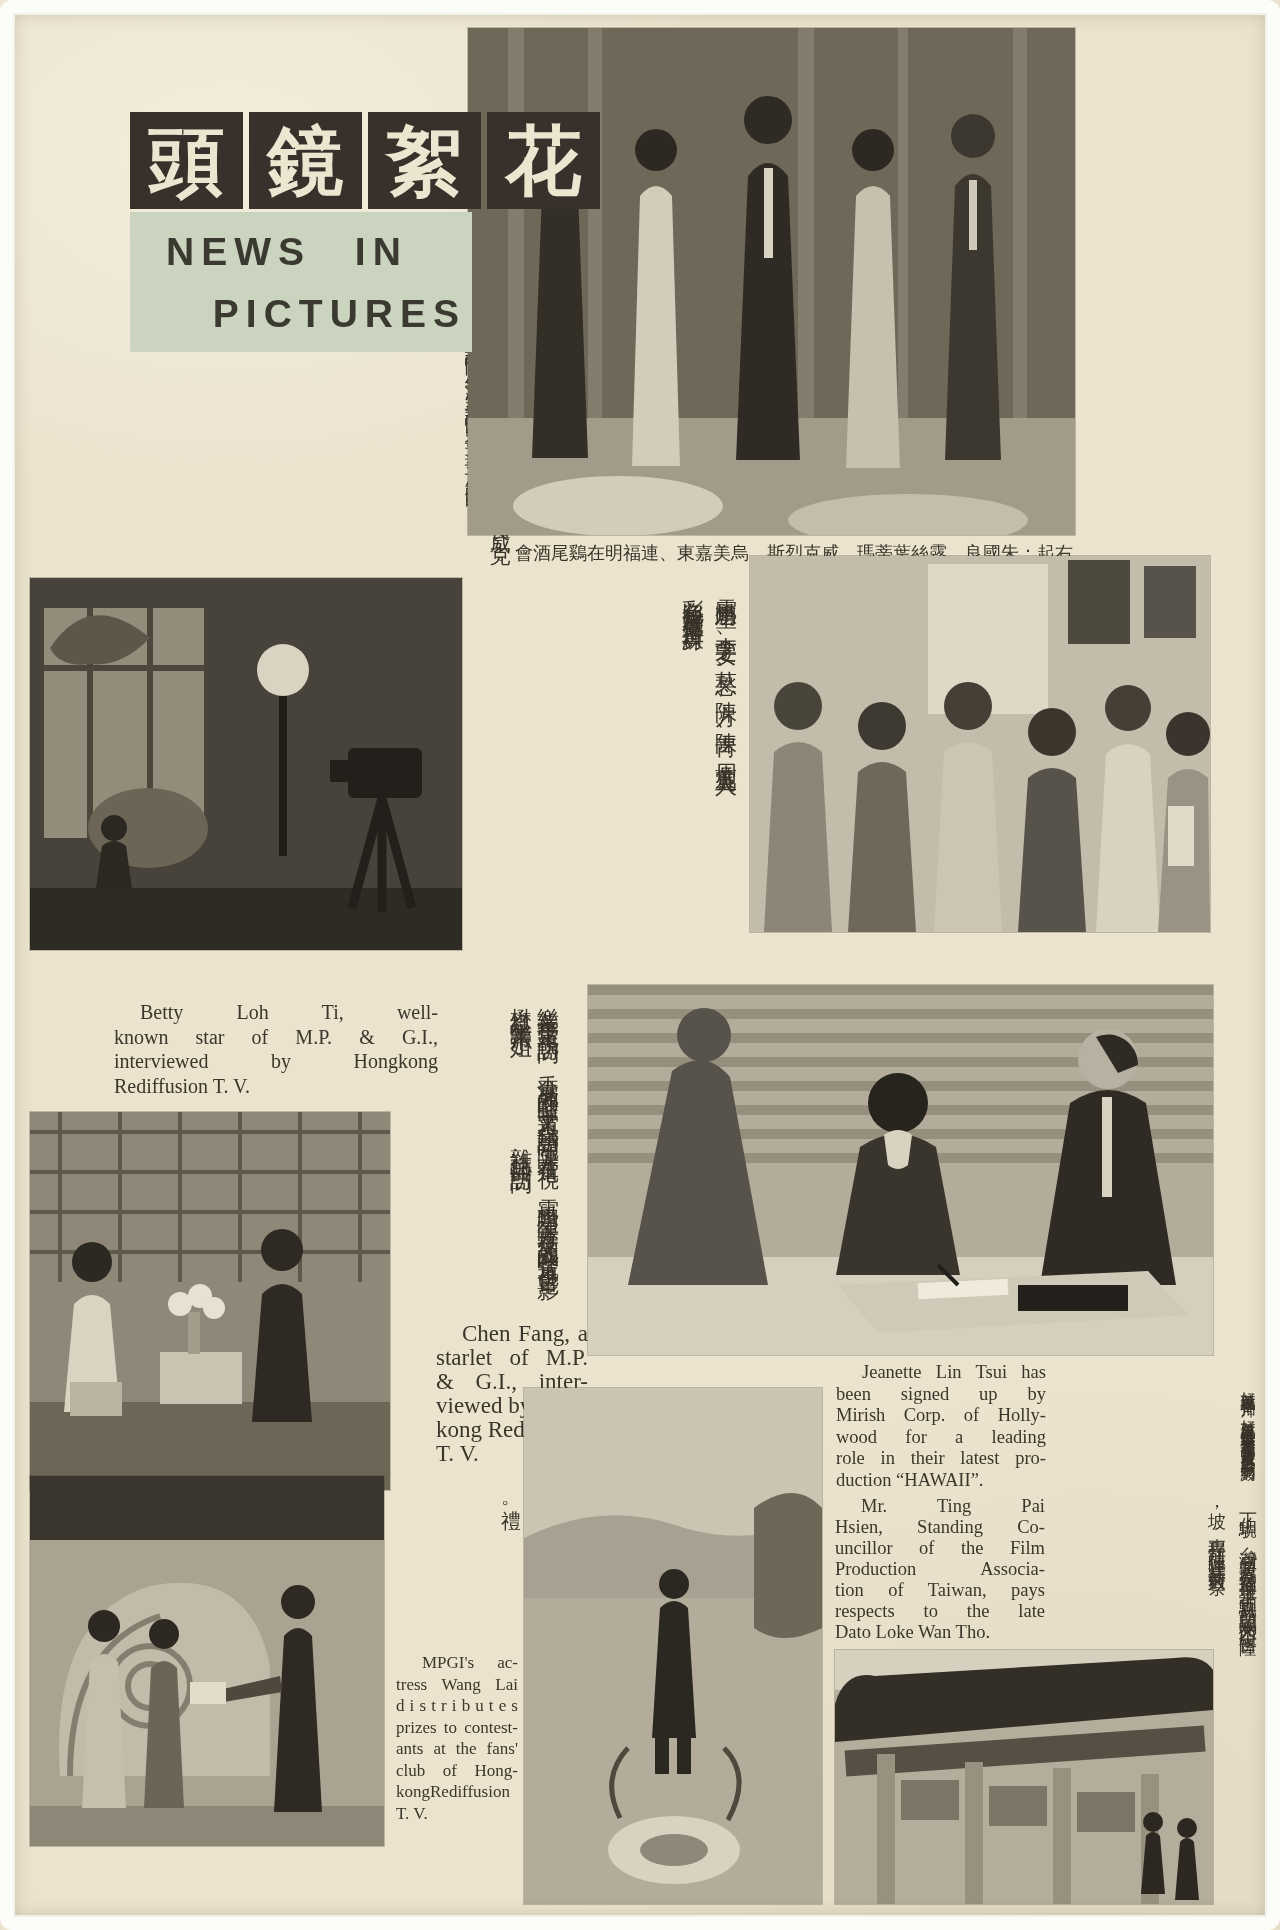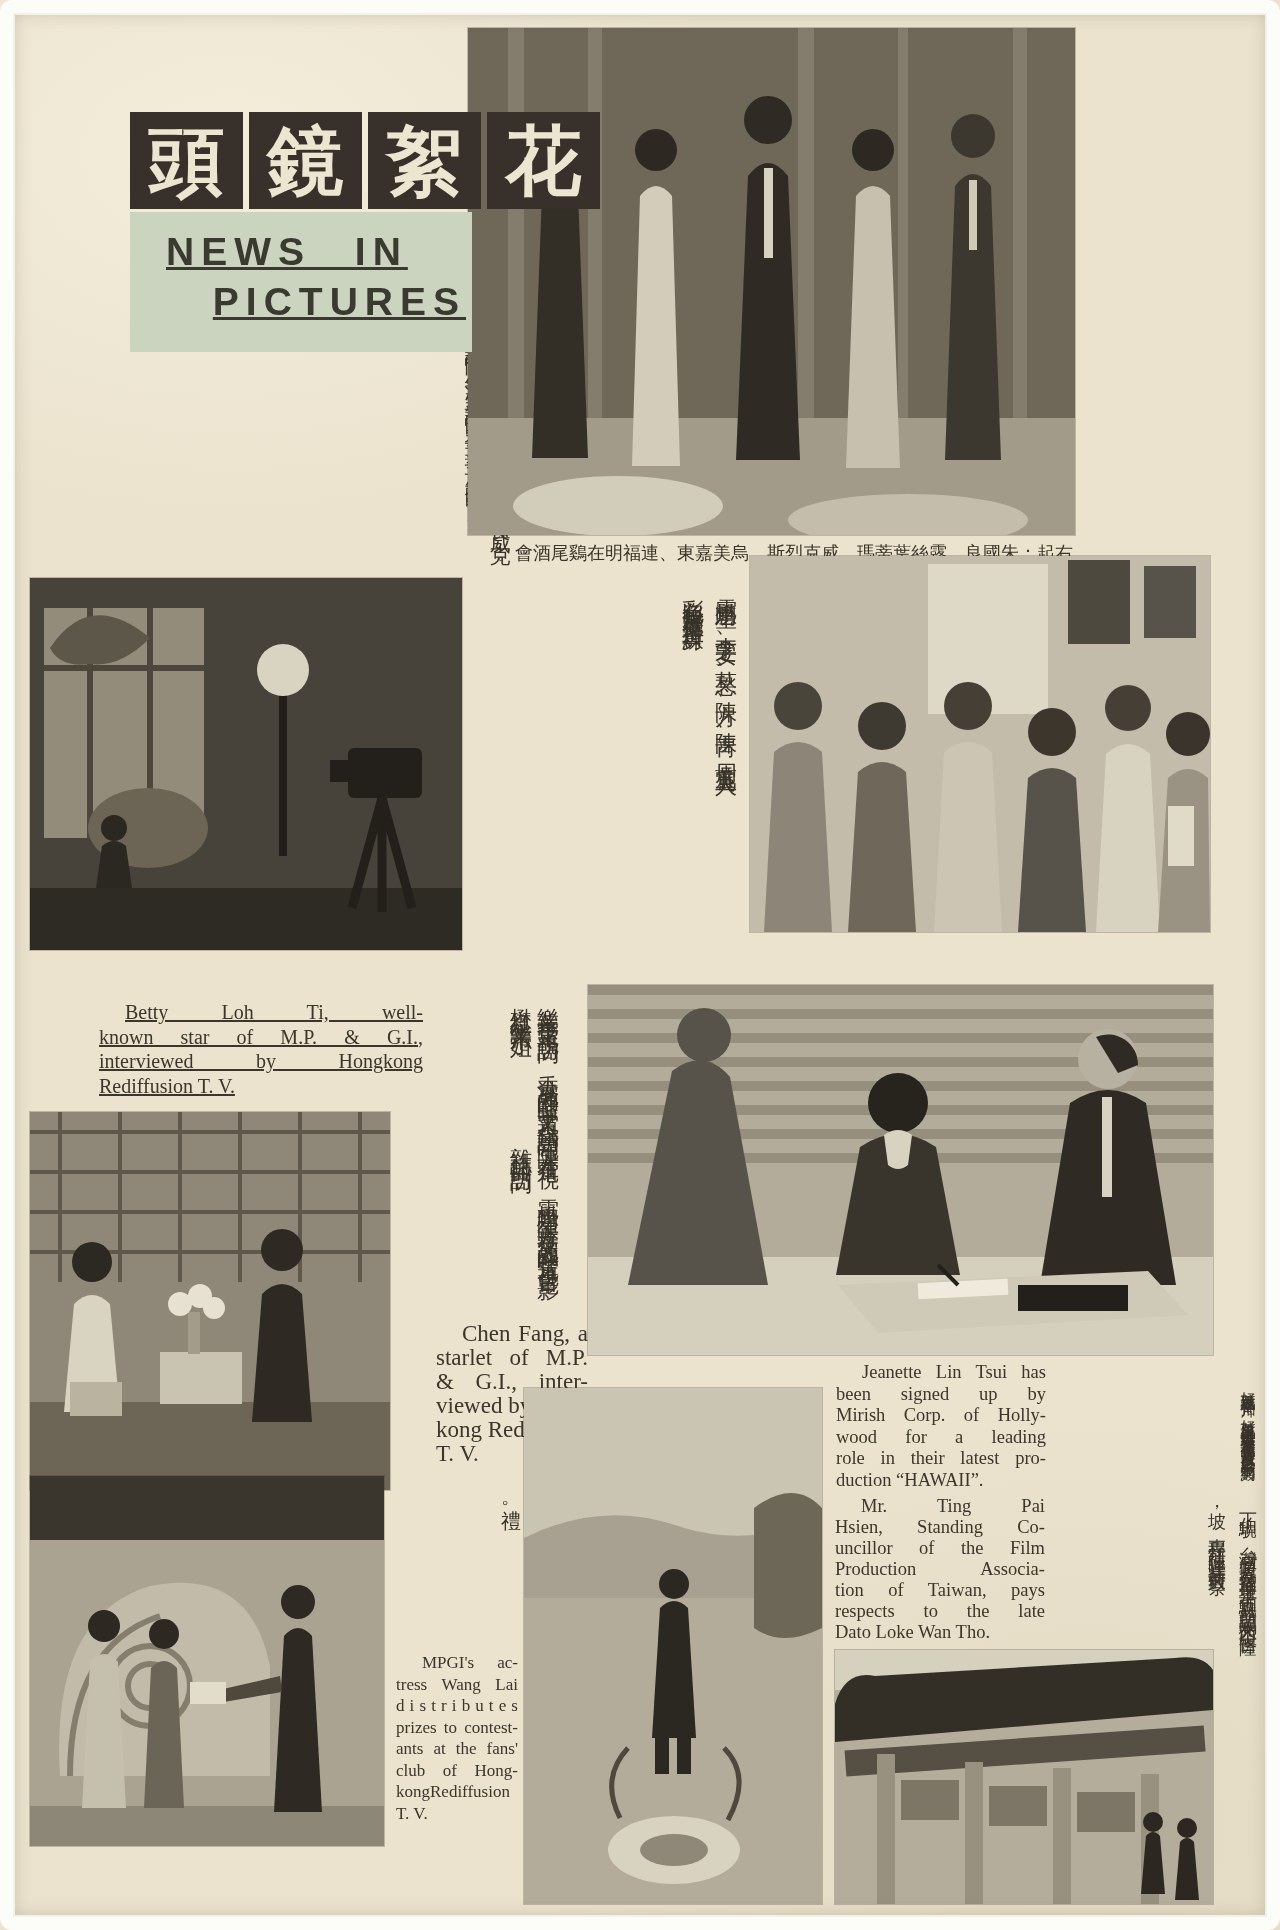--- a/index.html
+++ b/index.html
@@ -11,21 +11,21 @@
       #ebe3ce;}
   #frame{position:absolute;inset:0;border:13px solid #fcfcf8;border-radius:12px;
       pointer-events:none;z-index:60;
       box-shadow:0 0 0 2px #f3f2ea inset, 0 0 18px rgba(90,80,60,.25) inset;}
   .abs{position:absolute;}
   
   .msq{width:113px;height:97px;background:#38302a;color:#ece5d0;text-align:center;
        line-height:99px;font-size:76px;font-weight:bold;z-index:8;}
   #band{left:130px;top:212px;width:342px;height:140px;background:#cbd4bf;z-index:2;}
   .bandline{position:absolute;font-family:"Liberation Sans","DejaVu Sans",sans-serif;
-       font-weight:600;color:#3a3a31;font-size:39px;letter-spacing:7px;text-decoration:underline;}
+       font-weight:600;color:#3a3a31;font-size:39px;letter-spacing:7px;}
   
   .en{font-size:20px;line-height:23px;color:#3b362b;}
   .eline{text-align:justify;text-align-last:justify;white-space:nowrap;overflow:hidden;}
   .eline.last{text-align-last:left;}
   .eline.first{text-indent:26px;}
   
   .vzh{writing-mode:vertical-rl;color:#383329;
        font-family:"Liberation Serif","DejaVu Serif",serif;}
   
   .cap{color:#383329;white-space:nowrap;}
@@ -39,21 +39,21 @@
 
 <div id="paper">
 
   <div class="abs msq" style="left:130px;top:112px;"><span>頭</span></div>
   <div class="abs msq" style="left:249px;top:112px;"><span>鏡</span></div>
   <div class="abs msq" style="left:368px;top:112px;"><span>絮</span></div>
   <div class="abs msq" style="left:487px;top:112px;"><span>花</span></div>
 
   <div class="abs" id="band">
     <div class="bandline" style="left:36px;top:18px;word-spacing:26px;">NEWS IN</div>
-    <div class="bandline" style="right:6px;top:68px;">PICTURES</div>
+    <div class="bandline" style="right:6px;top:80px;">PICTURES</div>
   </div>
 
 
   <div class="abs vzh" style="left:386px;top:303px;width:126px;height:238px;font-size:21px;letter-spacing:12px;line-height:25px;">蘭克首長訪星：蘭克公司戲院部首長威克烈斯訪問星洲拜訪國泰董事長朱國良。</div>
 
   <div class="photo" style="left:468px;top:28px;width:607px;height:507px;">
     <svg viewBox="0 0 607 507" preserveAspectRatio="none">
       <rect x="0" y="0" width="607" height="507" fill="#7c7567"></rect>
       <rect x="0" y="0" width="607" height="390" fill="#6f6859"></rect>
       <g fill="#847c6d">
@@ -150,21 +150,21 @@
           <path d="M346 376 L356 198 Q378 178 400 198 L410 376 Z" fill="#d8d2c0"></path>
         </g>
       <g fill="#3a342c">
           <circle cx="438" cy="178" r="22"></circle>
           <path d="M408 376 L418 222 Q438 204 458 222 L460 376 Z" fill="#9a9384"></path>
         </g>
       <rect x="418" y="250" width="26" height="60" fill="#e0dac8"></rect>
     </svg>
   </div>
 
-  <div class="abs en" style="left:99px;top:1000px;width:324px;line-height:24.5px;text-decoration:underline;">
+  <div class="abs en" style="left:114px;top:1000px;width:324px;line-height:24.5px;">
       <div class="eline first">Betty Loh Ti, well-</div>
       <div class="eline">known star of M.P. &amp; G.I.,</div>
       <div class="eline">interviewed by Hongkong</div>
       <div class="eline last">Rediffusion T. V.</div>
     </div>
 
   <div class="abs vzh" style="left:398px;top:990px;width:164px;height:140px;font-size:22px;letter-spacing:5px;line-height:27px;">樂蒂接受電視訪問：香港麗的呼聲中文電視台訪問電懋紅星樂蒂小姐</div>
 
   <div class="abs vzh" style="left:398px;top:1130px;width:164px;height:140px;font-size:22px;letter-spacing:5px;line-height:27px;">陳方在電視：電懋明星陳方接受麗的呼聲電視台電影雜誌節目訪問。</div>
 

